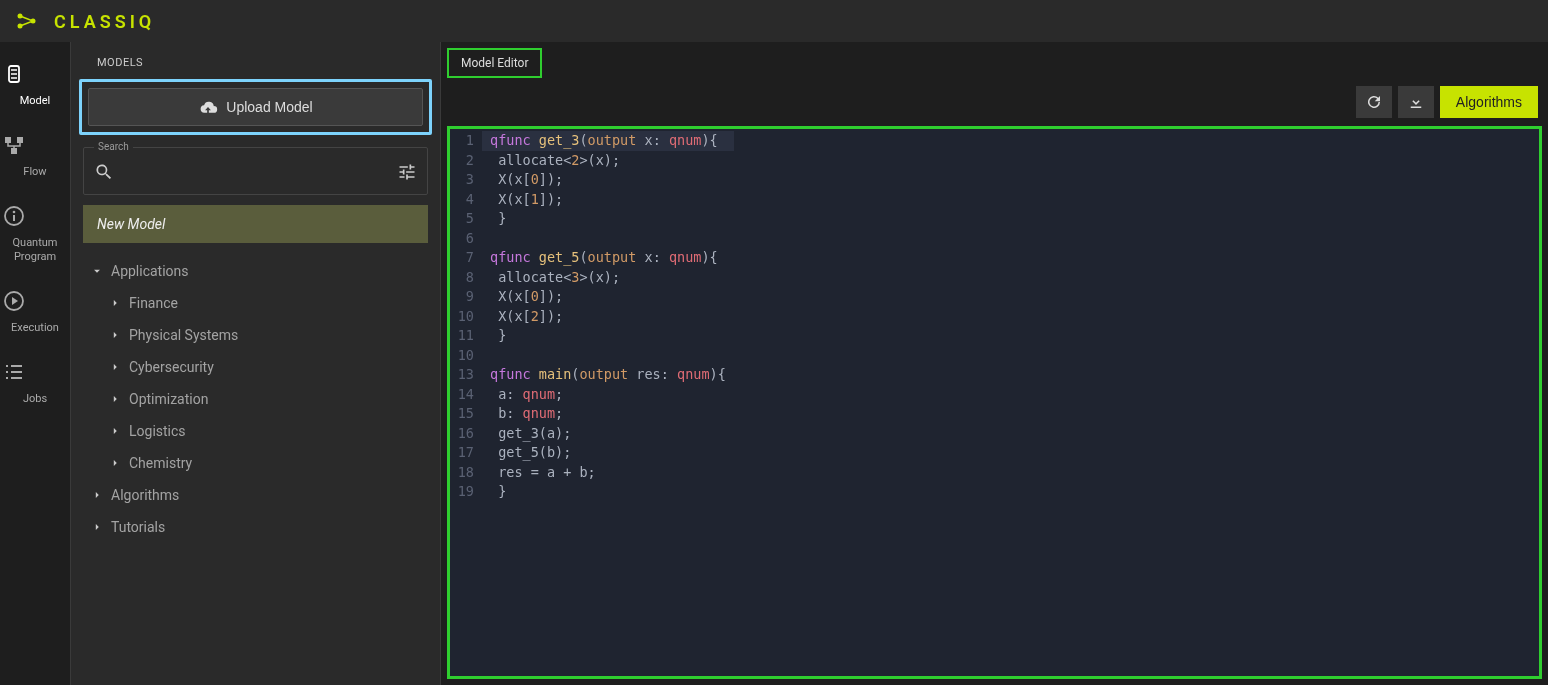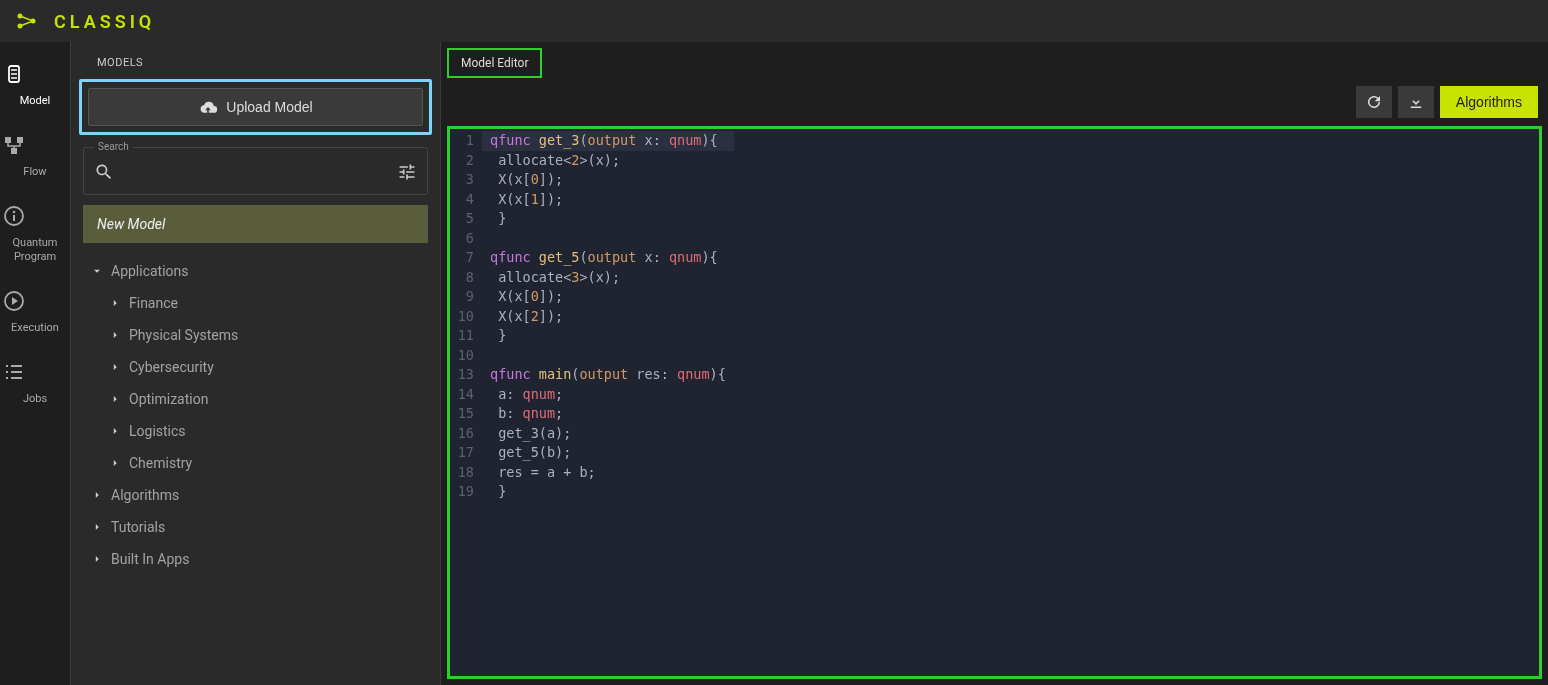--- a/index.html
+++ b/index.html
@@ -400,28 +400,20 @@
           </span>
           <span>Algorithms</span>
         </div>
         <div class="tree-item level-1">
           <span class="chevron">
             <svg width="14" height="14" viewBox="0 0 24 24">
               <path fill="#ccc" d="M10 7l5 5-5 5z"></path>
             </svg>
           </span>
           <span>Tutorials</span>
-        </div>
-        <div class="tree-item level-1">
-          <span class="chevron">
-            <svg width="14" height="14" viewBox="0 0 24 24">
-              <path fill="#ccc" d="M10 7l5 5-5 5z"></path>
-            </svg>
-          </span>
-          <span>Built In Apps</span>
         </div>
       </div>
   </div>
 
   <div class="editor-area">
     <div class="editor-tabs">
       <div class="editor-tab">
         <span>Model Editor</span>
       </div>
     </div>

